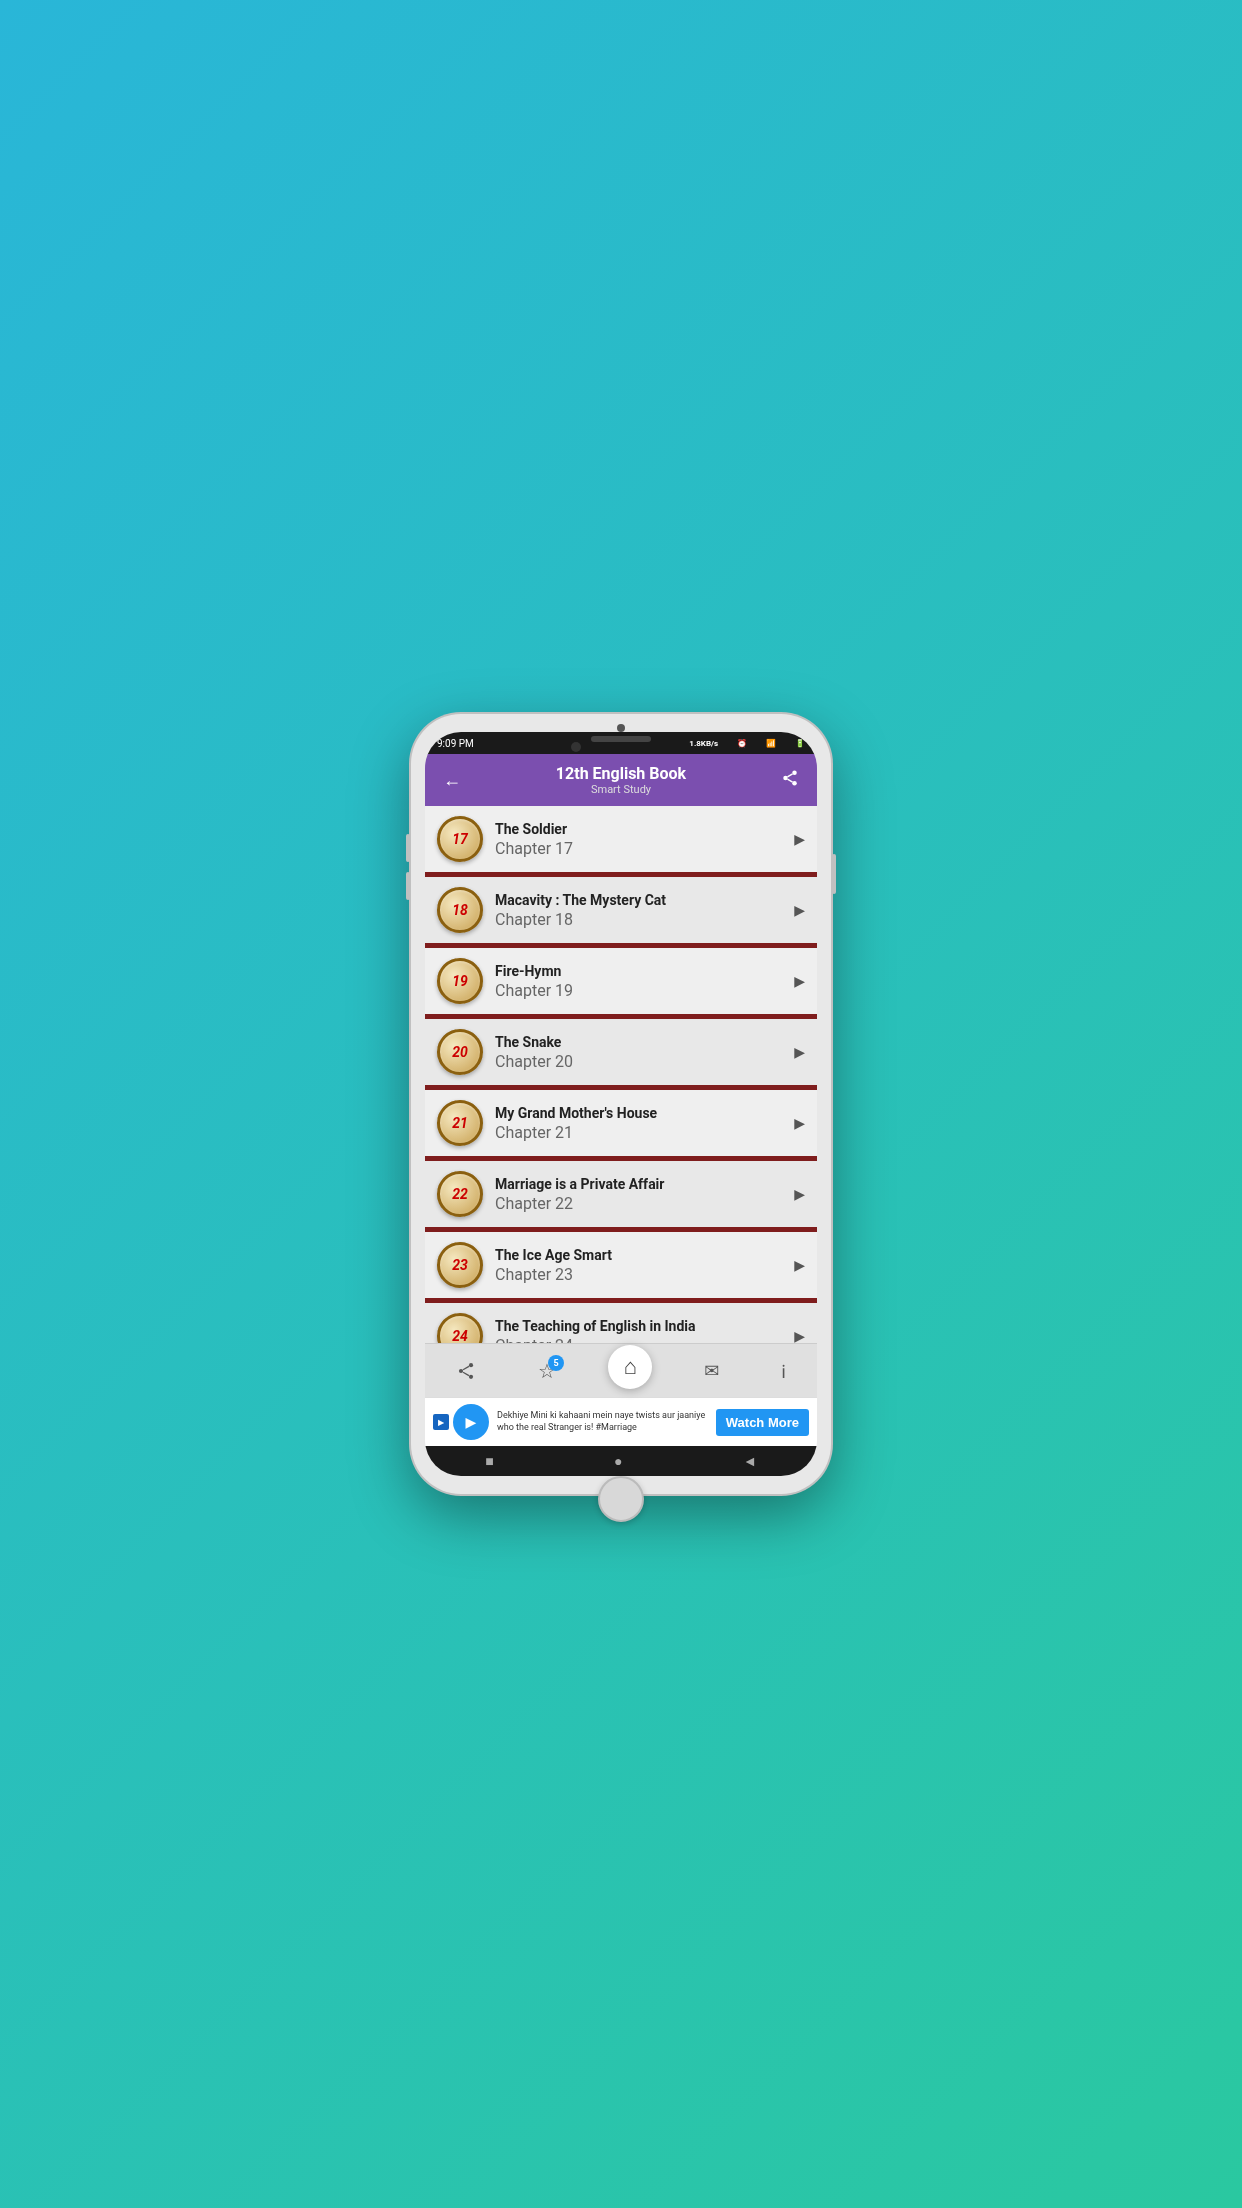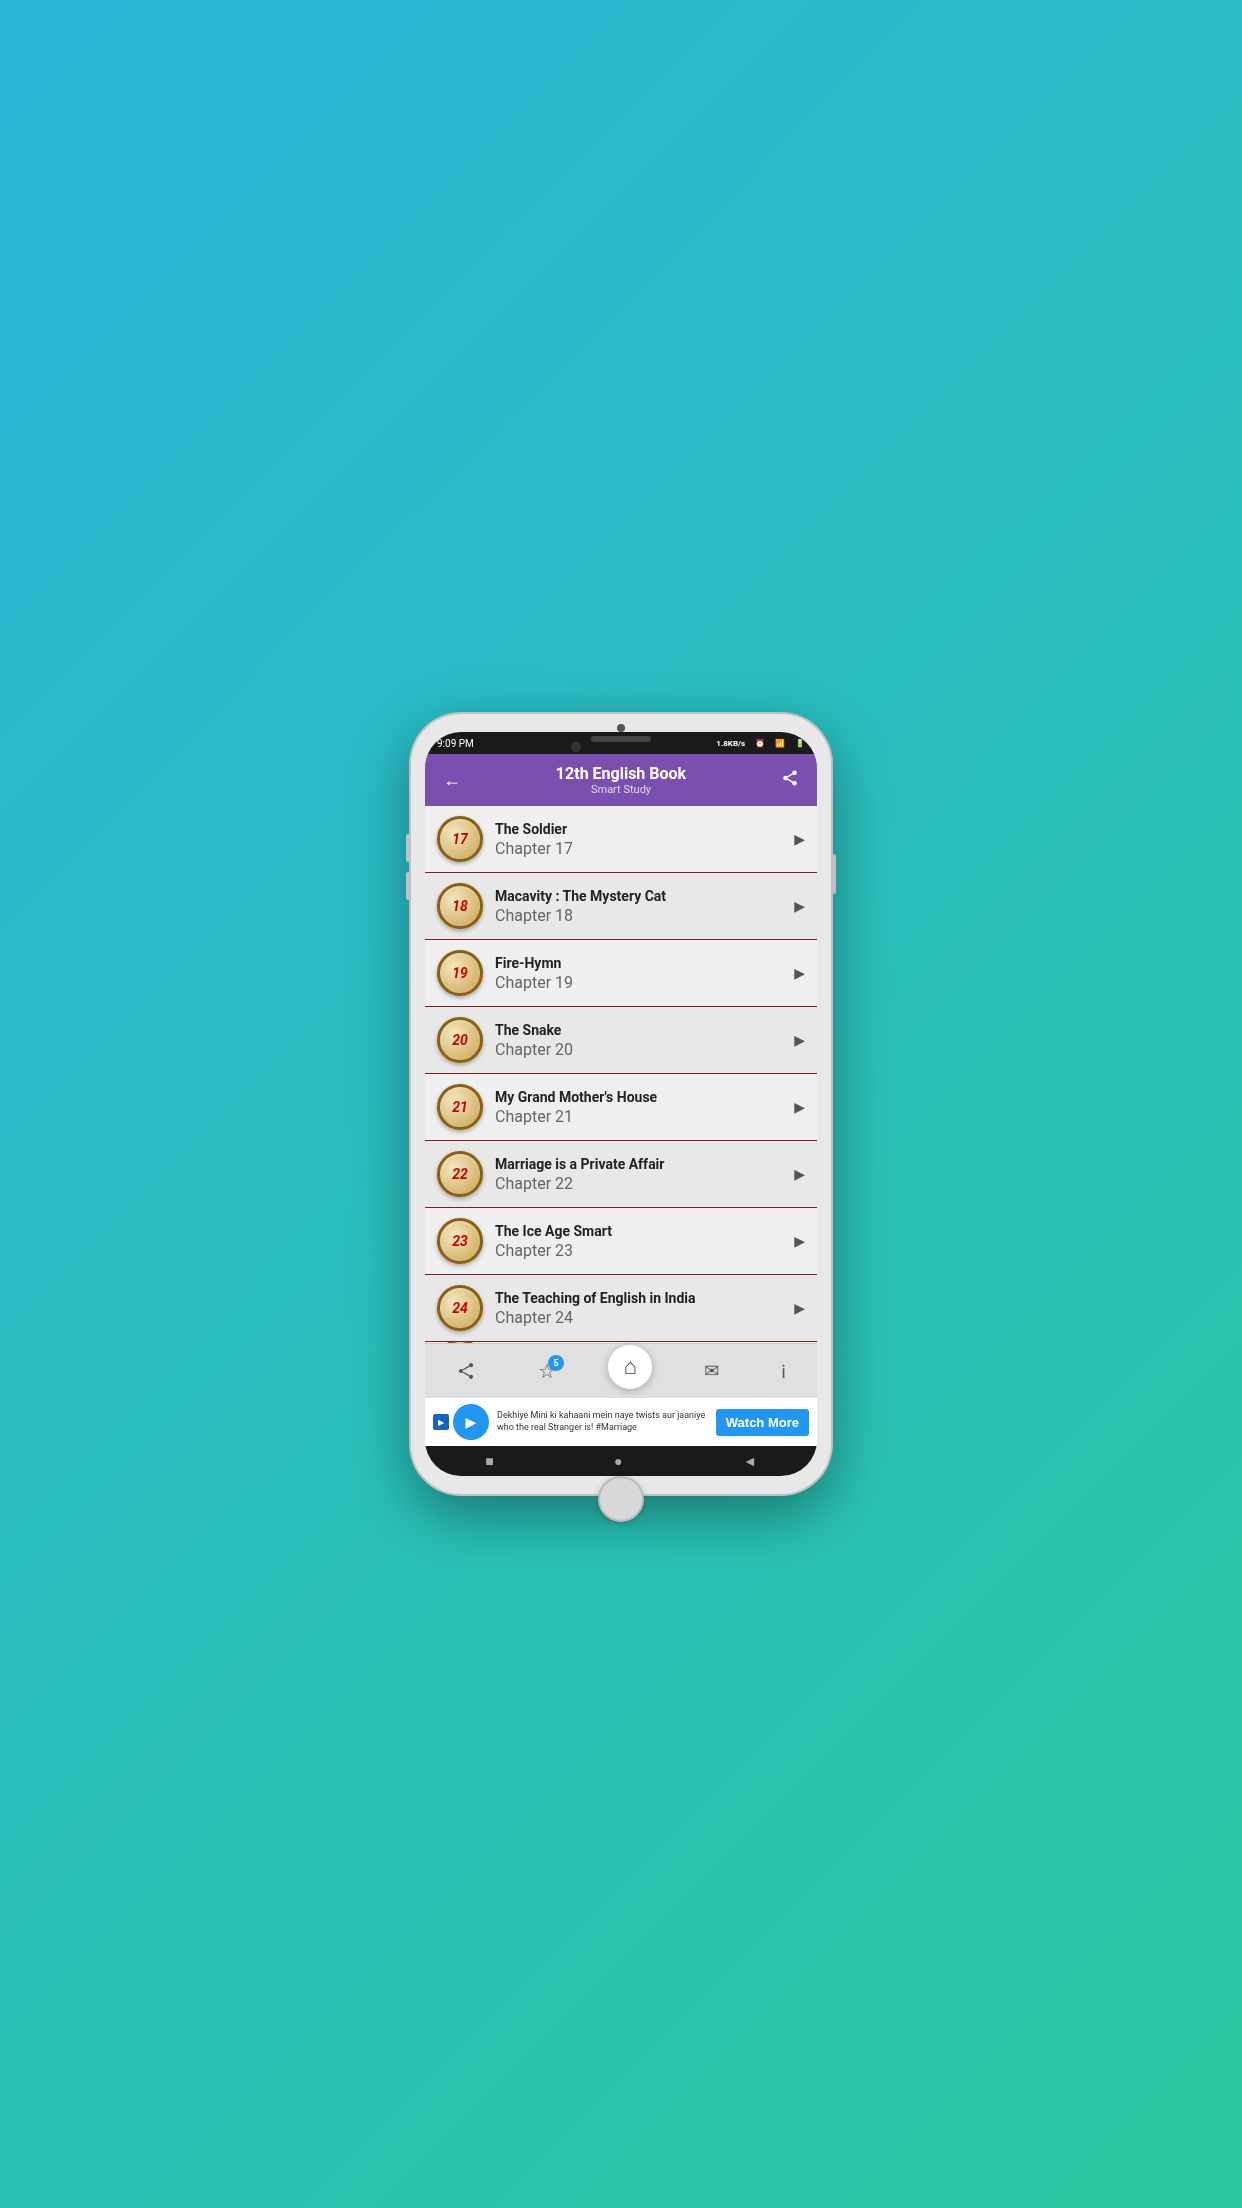--- a/index.html
+++ b/index.html
@@ -74,21 +74,21 @@
       justify-content: space-between;
       align-items: center;
       padding: 4px 12px;
       font-size: 9px;
       font-weight: bold;
       flex-shrink: 0;
       height: 22px;
     }
 
     .status-time { font-size: 10px; font-weight: normal; }
-    .status-right { display: flex; align-items: flex-end; gap: 10px; font-size: 8px; }
+    .status-right { display: flex; align-items: flex-end; gap: 19px; font-size: 8px; }
 
     
     .app-header {
       background: #7b4faf;
       padding: 10px 14px;
       display: flex;
       align-items: center;
       justify-content: space-between;
       flex-shrink: 0;
     }
@@ -128,21 +128,21 @@
       flex: 1;
       overflow-y: auto;
       background: #f5f5f5;
     }
 
     .chapter-item {
       display: flex;
       align-items: center;
       padding: 10px 12px;
       background: #efefef;
-      border-bottom: 1px solid #7f1d1d;
+      border-bottom: 5px solid #7f1d1d;
       cursor: pointer;
       position: relative;
     }
 
     .chapter-item:nth-child(even) {
       background: #e8e8e8;
     }
 
     .chapter-badge {
       width: 46px;

